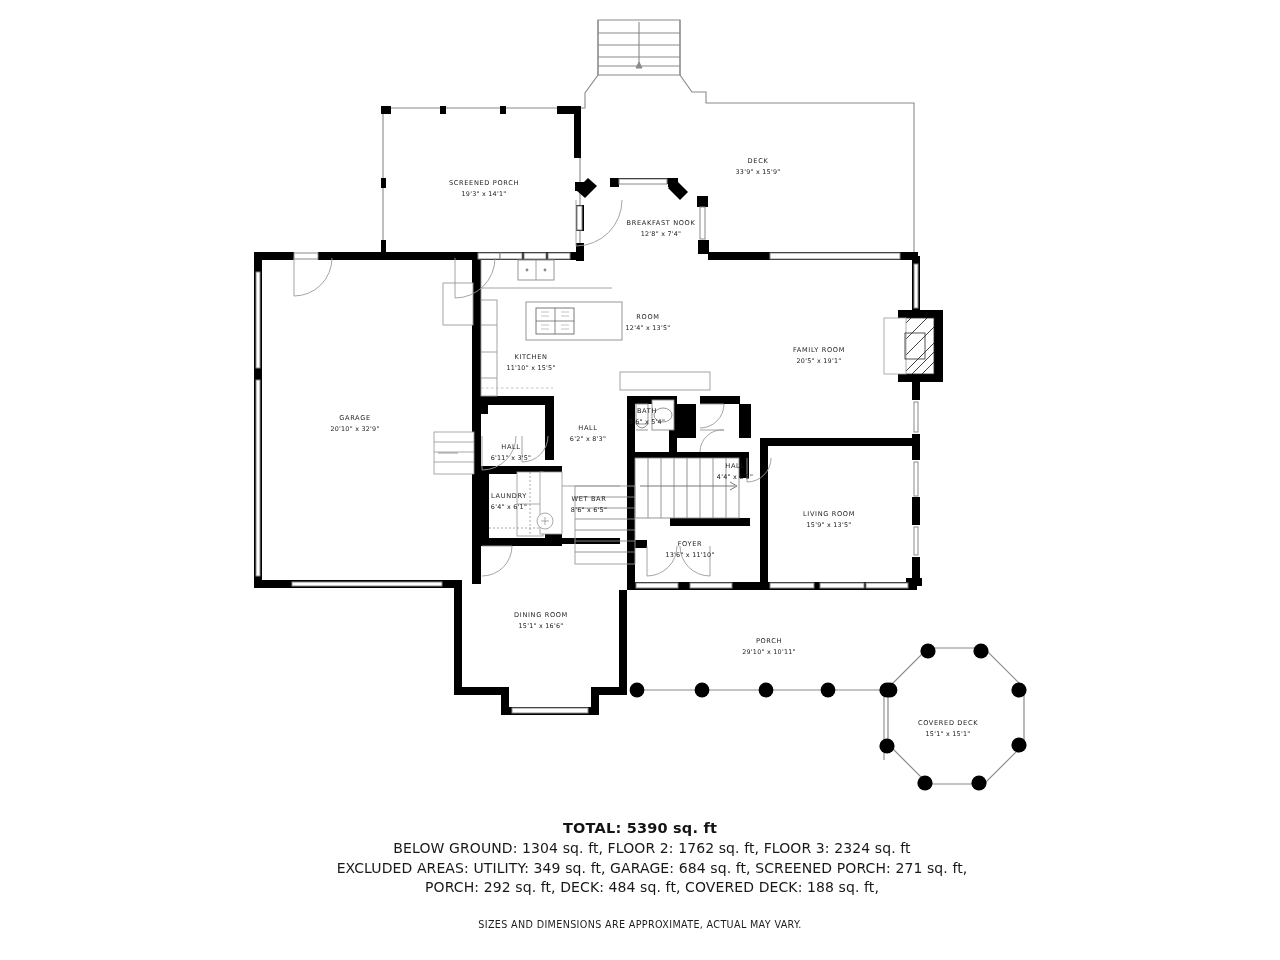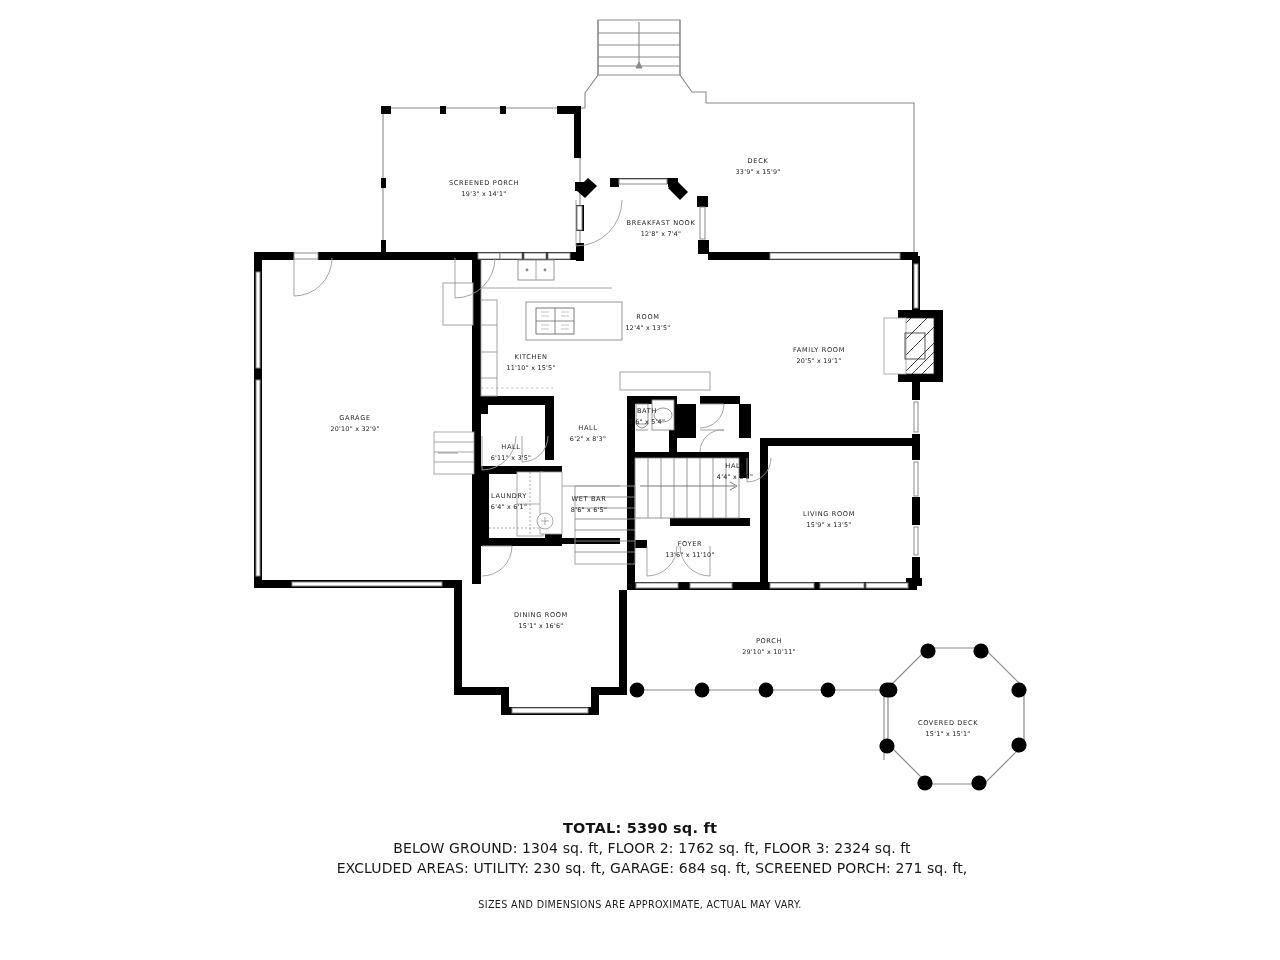--- a/index.html
+++ b/index.html
@@ -385,15 +385,16 @@
       <text class="rm-dim" x="948" y="736">15'1" x 15'1"</text>
     </g>
   </g>
 
 </svg>
 </div>
 
 <div id="caption">
   <div class="total">TOTAL: 5390 sq. ft</div>
   <div class="line">BELOW GROUND: 1304 sq. ft, FLOOR 2: 1762 sq. ft, FLOOR 3: 2324 sq. ft</div>
-  <div class="line">EXCLUDED AREAS: UTILITY: 230 sq. ft, GARAGE: 684 sq. ft, SCREENED PORCH: 271 sq. ft,</div>
+  <div class="line">EXCLUDED AREAS: UTILITY: 349 sq. ft, GARAGE: 684 sq. ft, SCREENED PORCH: 271 sq. ft,</div>
+  <div class="line">PORCH: 292 sq. ft, DECK: 484 sq. ft, COVERED DECK: 188 sq. ft,</div>
   <div class="disclaimer">SIZES AND DIMENSIONS ARE APPROXIMATE, ACTUAL MAY VARY.</div>
 </div>
 
 </body></html>

